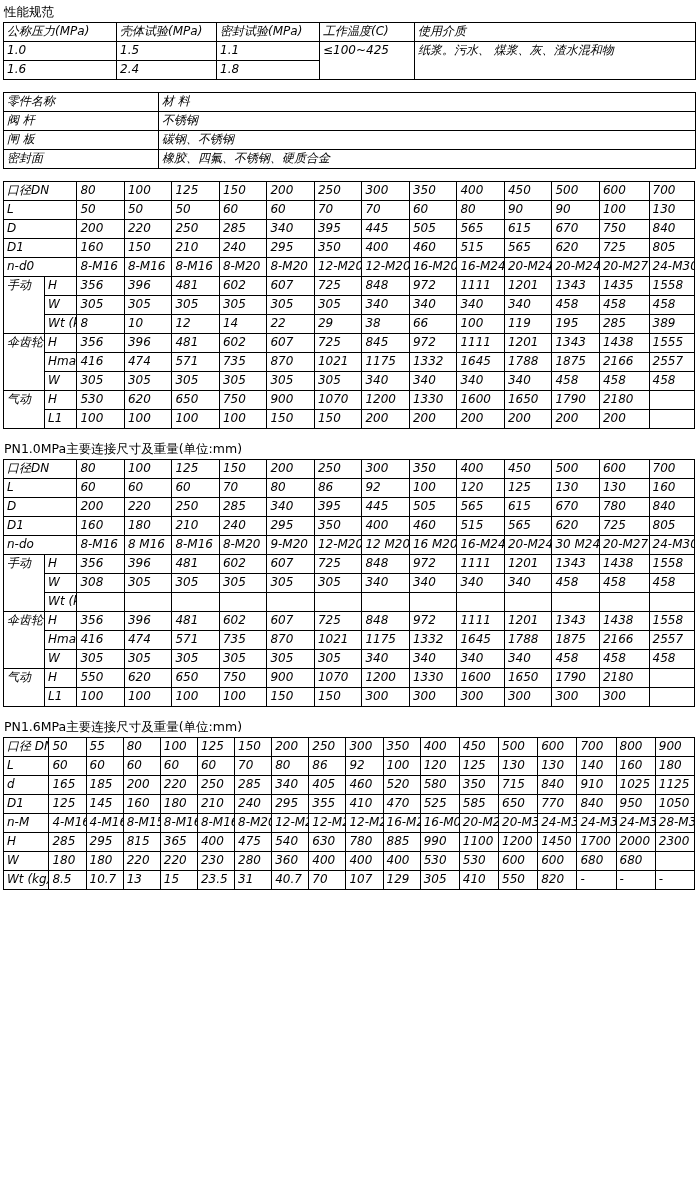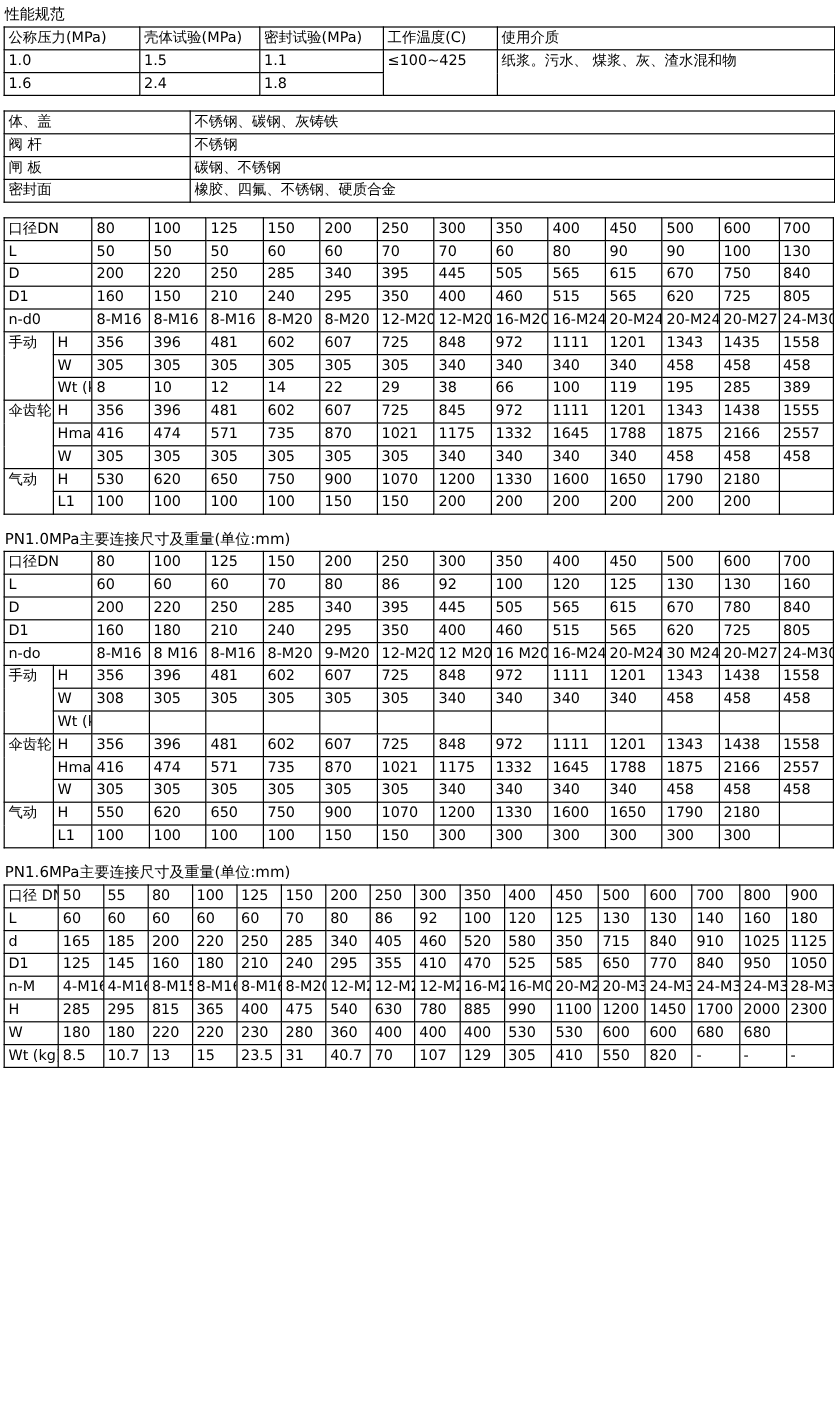--- a/index.html
+++ b/index.html
@@ -25,20 +25,21 @@
     white-space: nowrap;
   }
   .gap {
     height: 12px;
   }
   table.grid {
     border-collapse: collapse;
     table-layout: fixed;
     width: 692px;
     margin: 0 0 0 1px;
+    font-style: italic;
   }
   table.grid td {
     border: 1px solid #000000;
     padding: 1px 3px 2px 3px;
     vertical-align: top;
     font-size: 12px;
     line-height: 15px;
     overflow: hidden;
     white-space: nowrap;
   }
@@ -91,22 +92,22 @@
 
   <div class="gap"></div>
 
   <table class="grid">
     <colgroup>
         <col style="width:155px">
         <col style="width:537px">
       </colgroup>
     <tbody>
       <tr>
-        <td>体、盖</td>
-        <td>不锈钢、碳钢、灰铸铁</td>
+        <td>零件名称</td>
+        <td>材  料</td>
       </tr>
       <tr>
         <td>阀  杆</td>
         <td>不锈钢</td>
       </tr>
       <tr>
         <td>闸  板</td>
         <td>碳钢、不锈钢</td>
       </tr>
       <tr>

